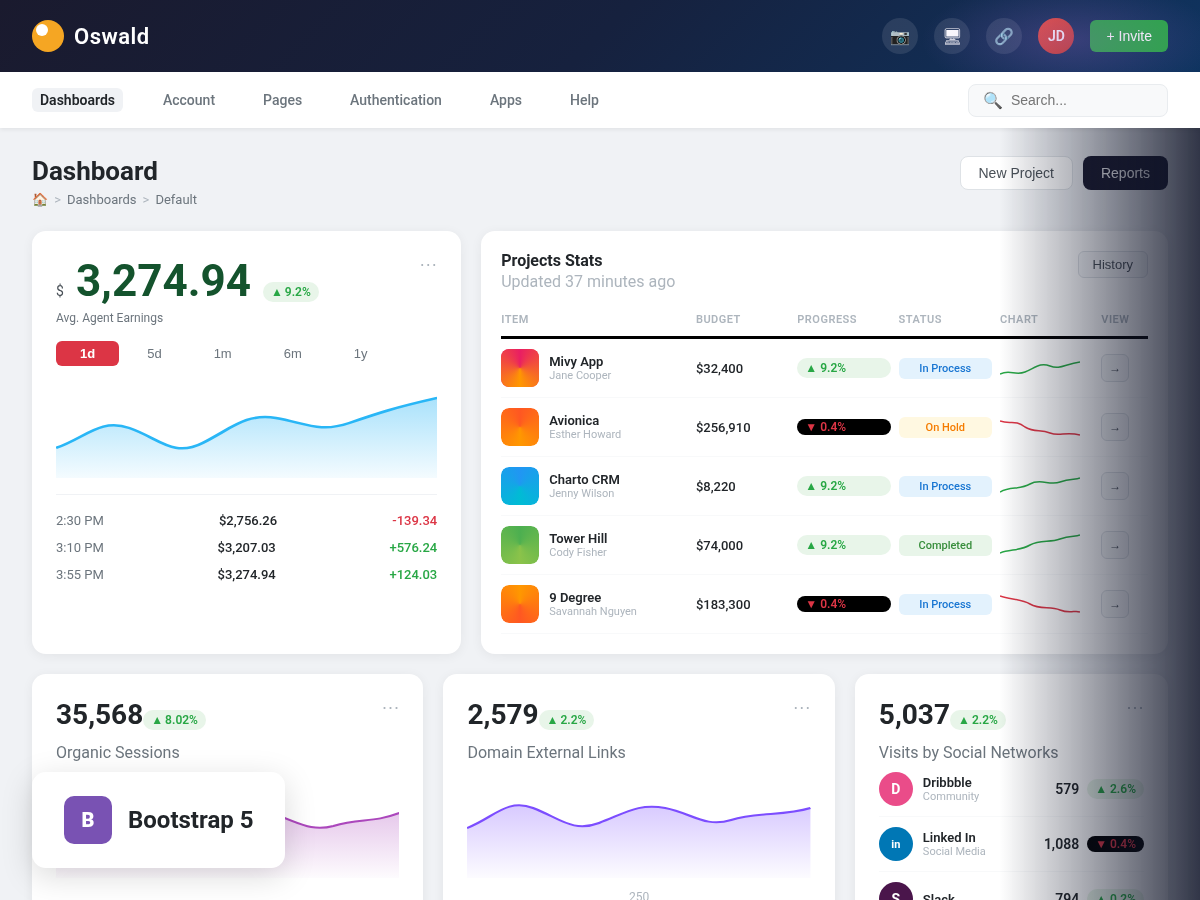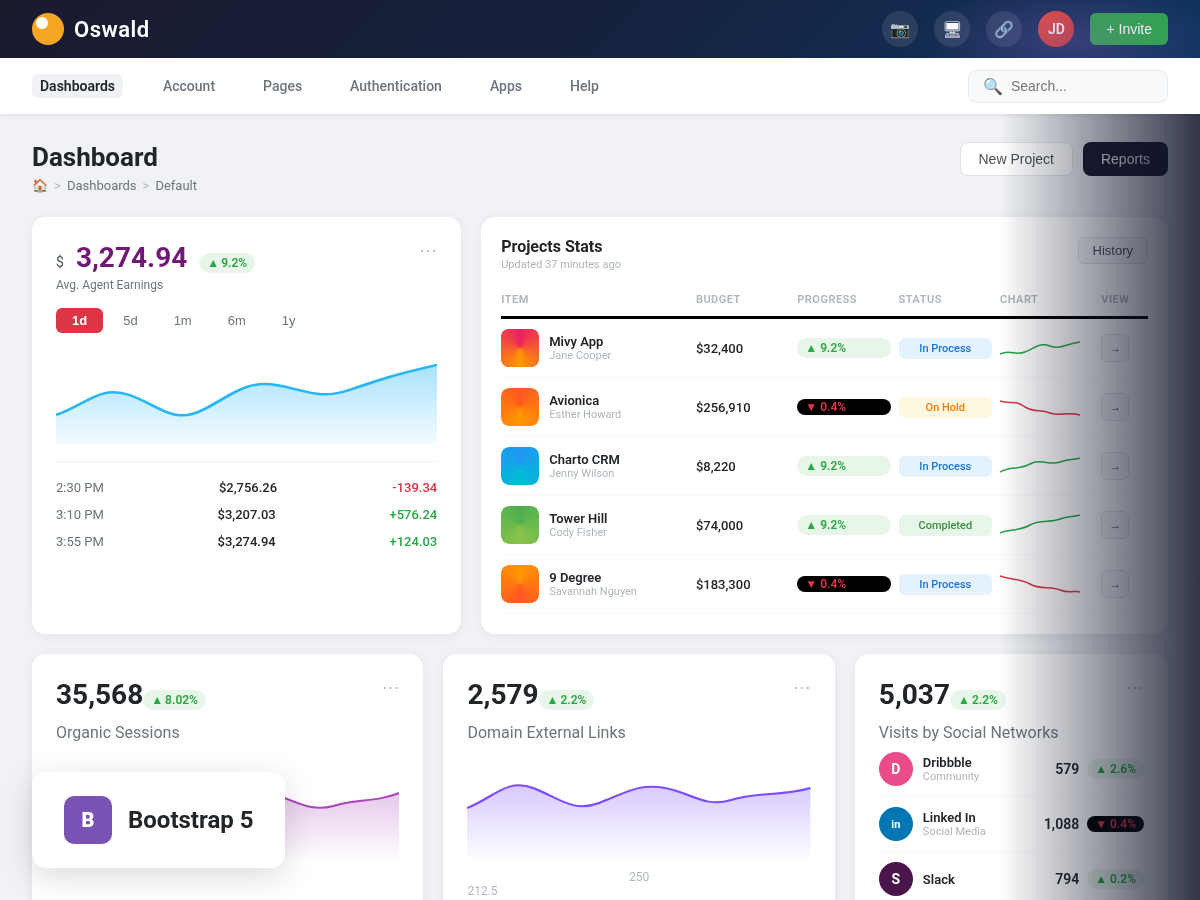--- a/index.html
+++ b/index.html
@@ -1,21 +1,21 @@
 <!DOCTYPE html>
 <html><head>
   <meta charset="utf-8">
   <style>
     * { box-sizing: border-box; margin: 0; padding: 0; }
     body { font-family: -apple-system, BlinkMacSystemFont, 'Segoe UI', Roboto, sans-serif; background: #f0f2f5; overflow-x: hidden; }
 
     
     .top-nav {
       background: linear-gradient(135deg, #1a1a2e 0%, #16213e 50%, #0f3460 100%);
-      height: 58px;
+      height: 72px;
       display: flex;
       align-items: center;
       padding: 0 32px;
       position: relative;
       overflow: hidden;
     }
     .top-nav::before {
       content: '';
       position: absolute;
       top: -20px; right: -20px;
@@ -207,21 +207,21 @@
     
     .earnings-card {}
     .earnings-label { font-size: 12px; color: #6c757d; margin-top: 4px; }
     .earnings-amount {
       display: flex;
       align-items: baseline;
       gap: 12px;
       margin-bottom: 4px;
     }
     .earnings-dollar { font-size: 14px; color: #495057; }
-    .earnings-value { font-size: 28px; font-weight: 700; color: #701a75; }
+    .earnings-value { font-size: 44px; font-weight: 700; color: #14532d; }
     .badge-up {
       display: inline-flex;
       align-items: center;
       gap: 2px;
       background: #e8f5e9;
       color: #28a745;
       font-size: 12px;
       font-weight: 600;
       padding: 3px 8px;
       border-radius: 12px;
@@ -236,21 +236,21 @@
       font-weight: 600;
       padding: 1px 8px;
       border-radius: 12px;
     }
     .time-filters {
       display: flex;
       gap: 4px;
       margin: 16px 0 12px;
     }
     .time-btn {
-      padding: 5px 16px;
+      padding: 5px 24px;
       border-radius: 6px;
       border: none;
       font-size: 13px;
       cursor: pointer;
       background: transparent;
       color: #6c757d;
     }
     .time-btn.active {
       background: #dc3545;
       color: #fff;
@@ -289,21 +289,21 @@
 
     
     .projects-card { padding: 20px; }
     .projects-header {
       display: flex;
       justify-content: space-between;
       align-items: flex-start;
       margin-bottom: 16px;
     }
     .projects-title { font-size: 16px; font-weight: 700; color: #212529; }
-    .projects-updated { font-size: 11px; color: #adb5bd; margin-top: 2px; }
+    .projects-updated { font-size: 16px; color: #adb5bd; margin-top: 2px; }
     .history-btn {
       background: #f8f9fa;
       border: 1px solid #dee2e6;
       border-radius: 6px;
       padding: 5px 14px;
       font-size: 13px;
       cursor: pointer;
       color: #495057;
     }
     .table-header {

